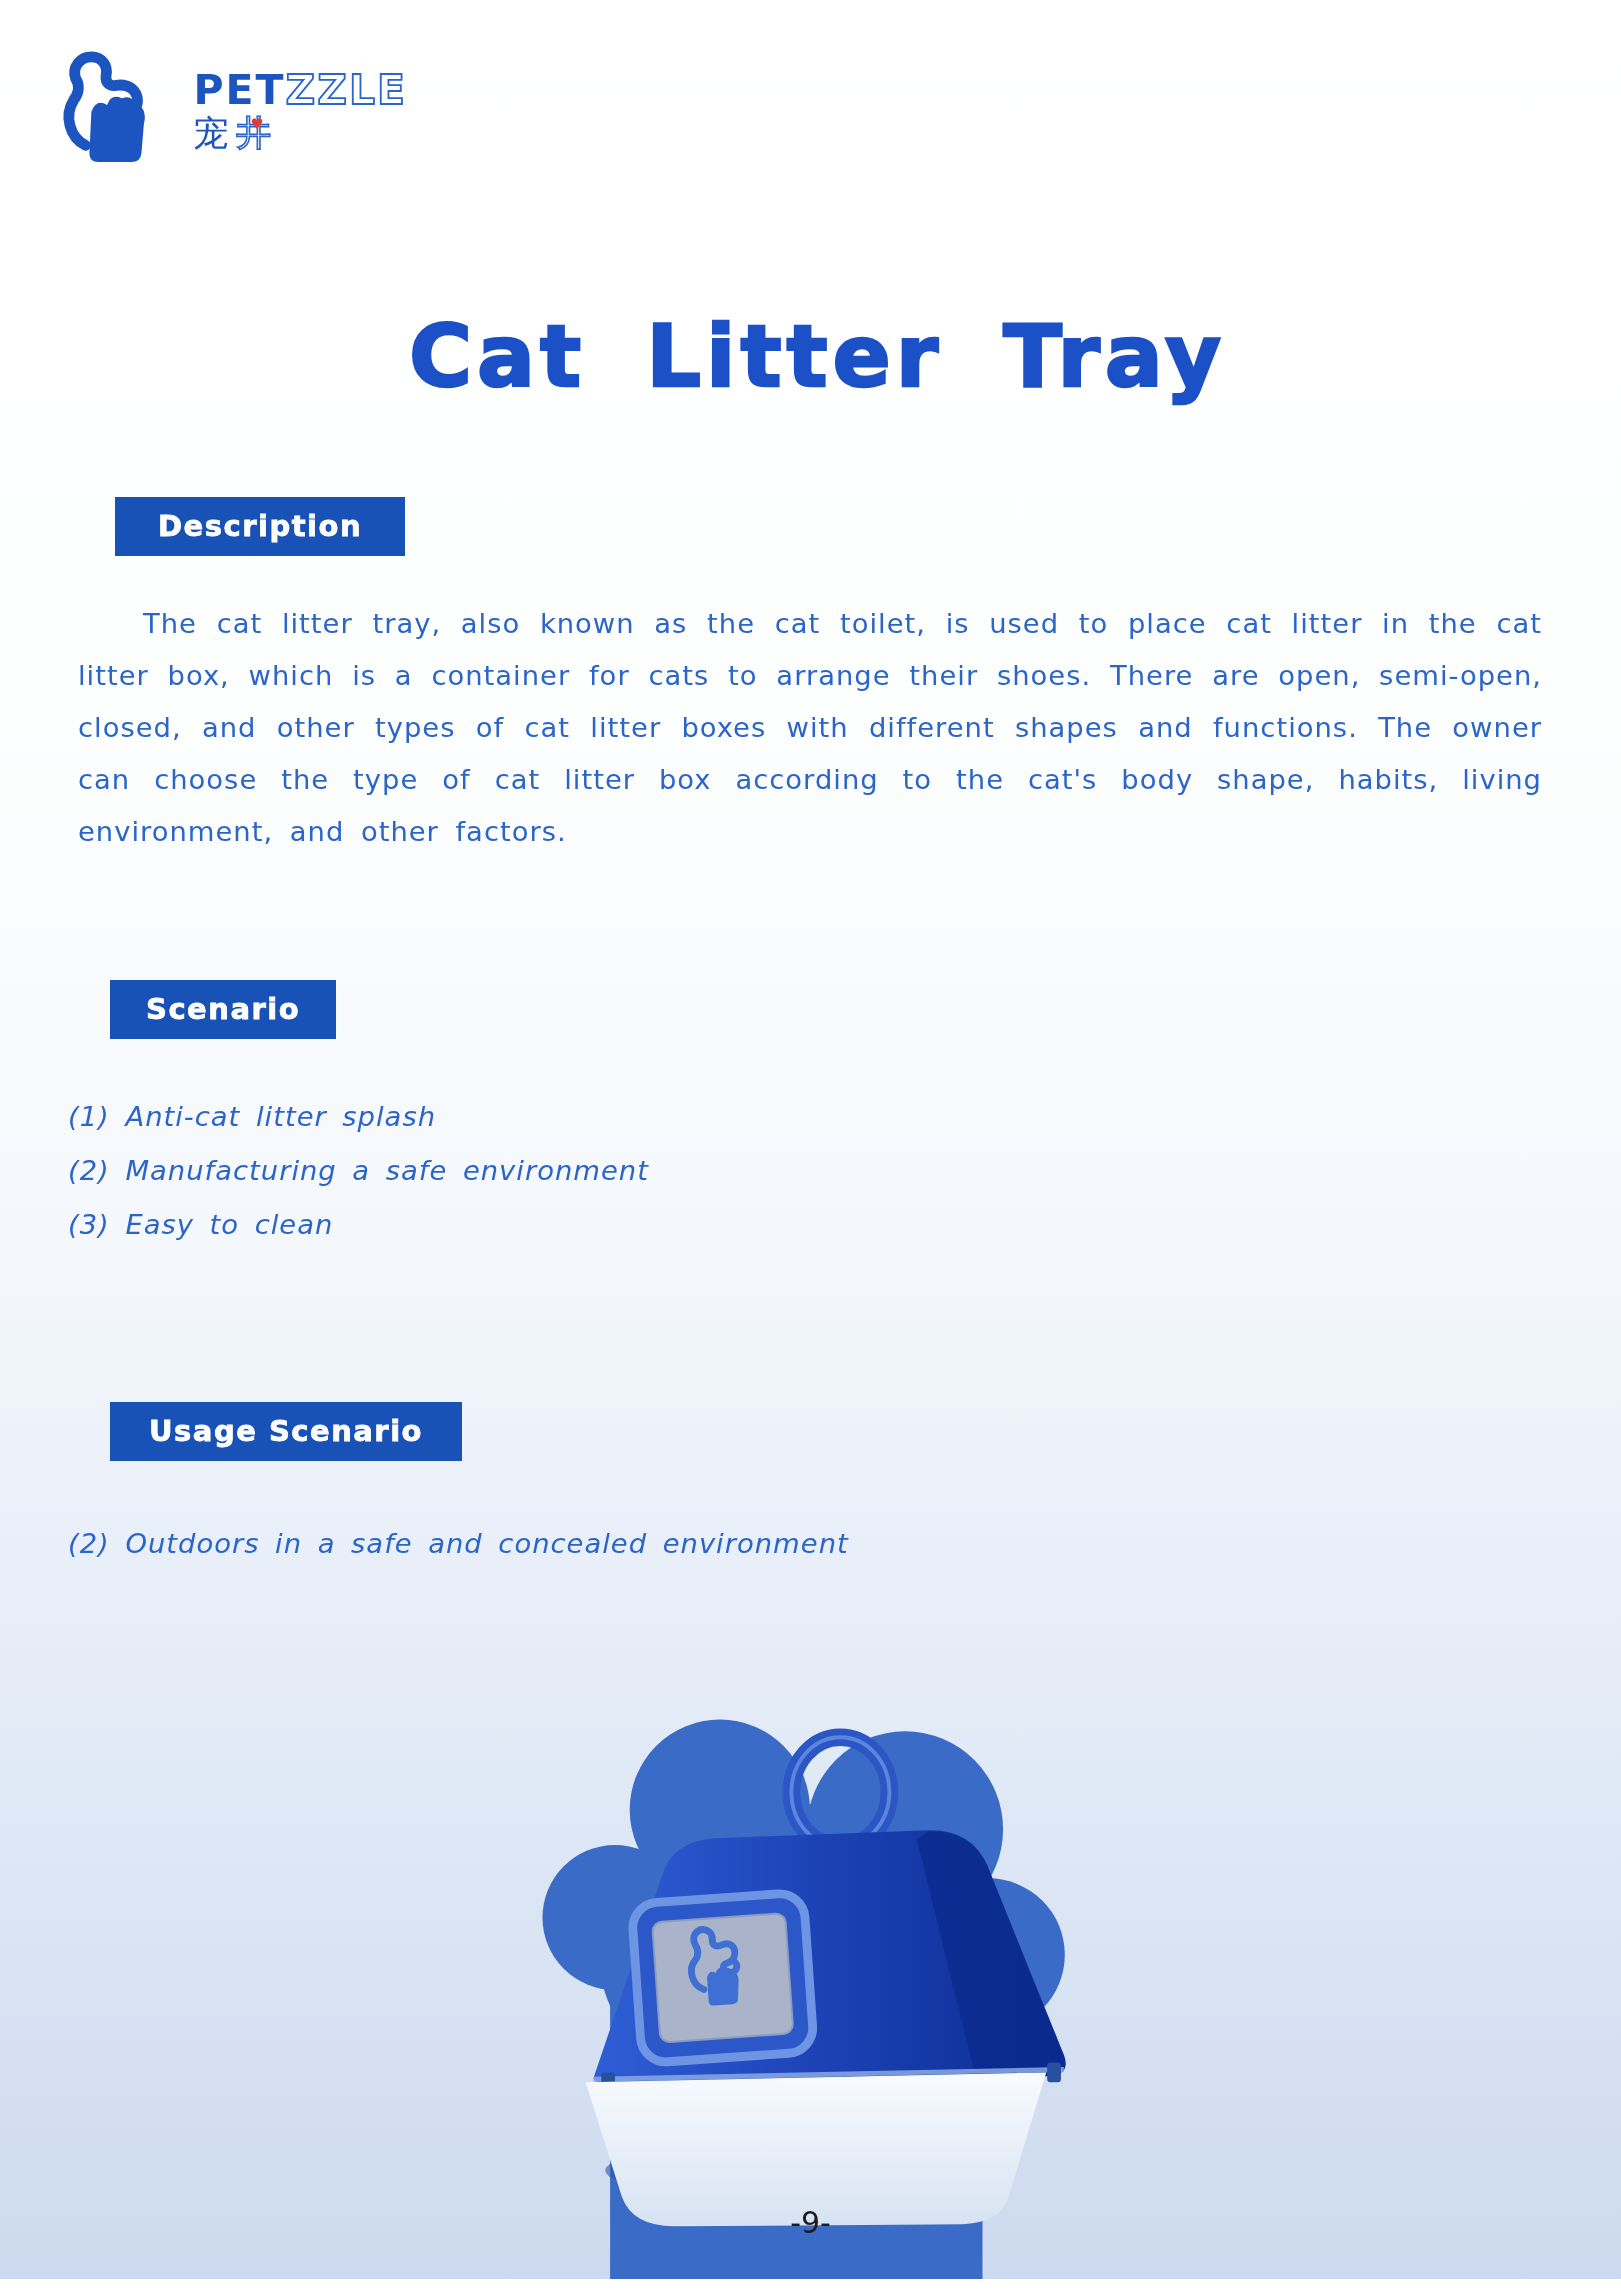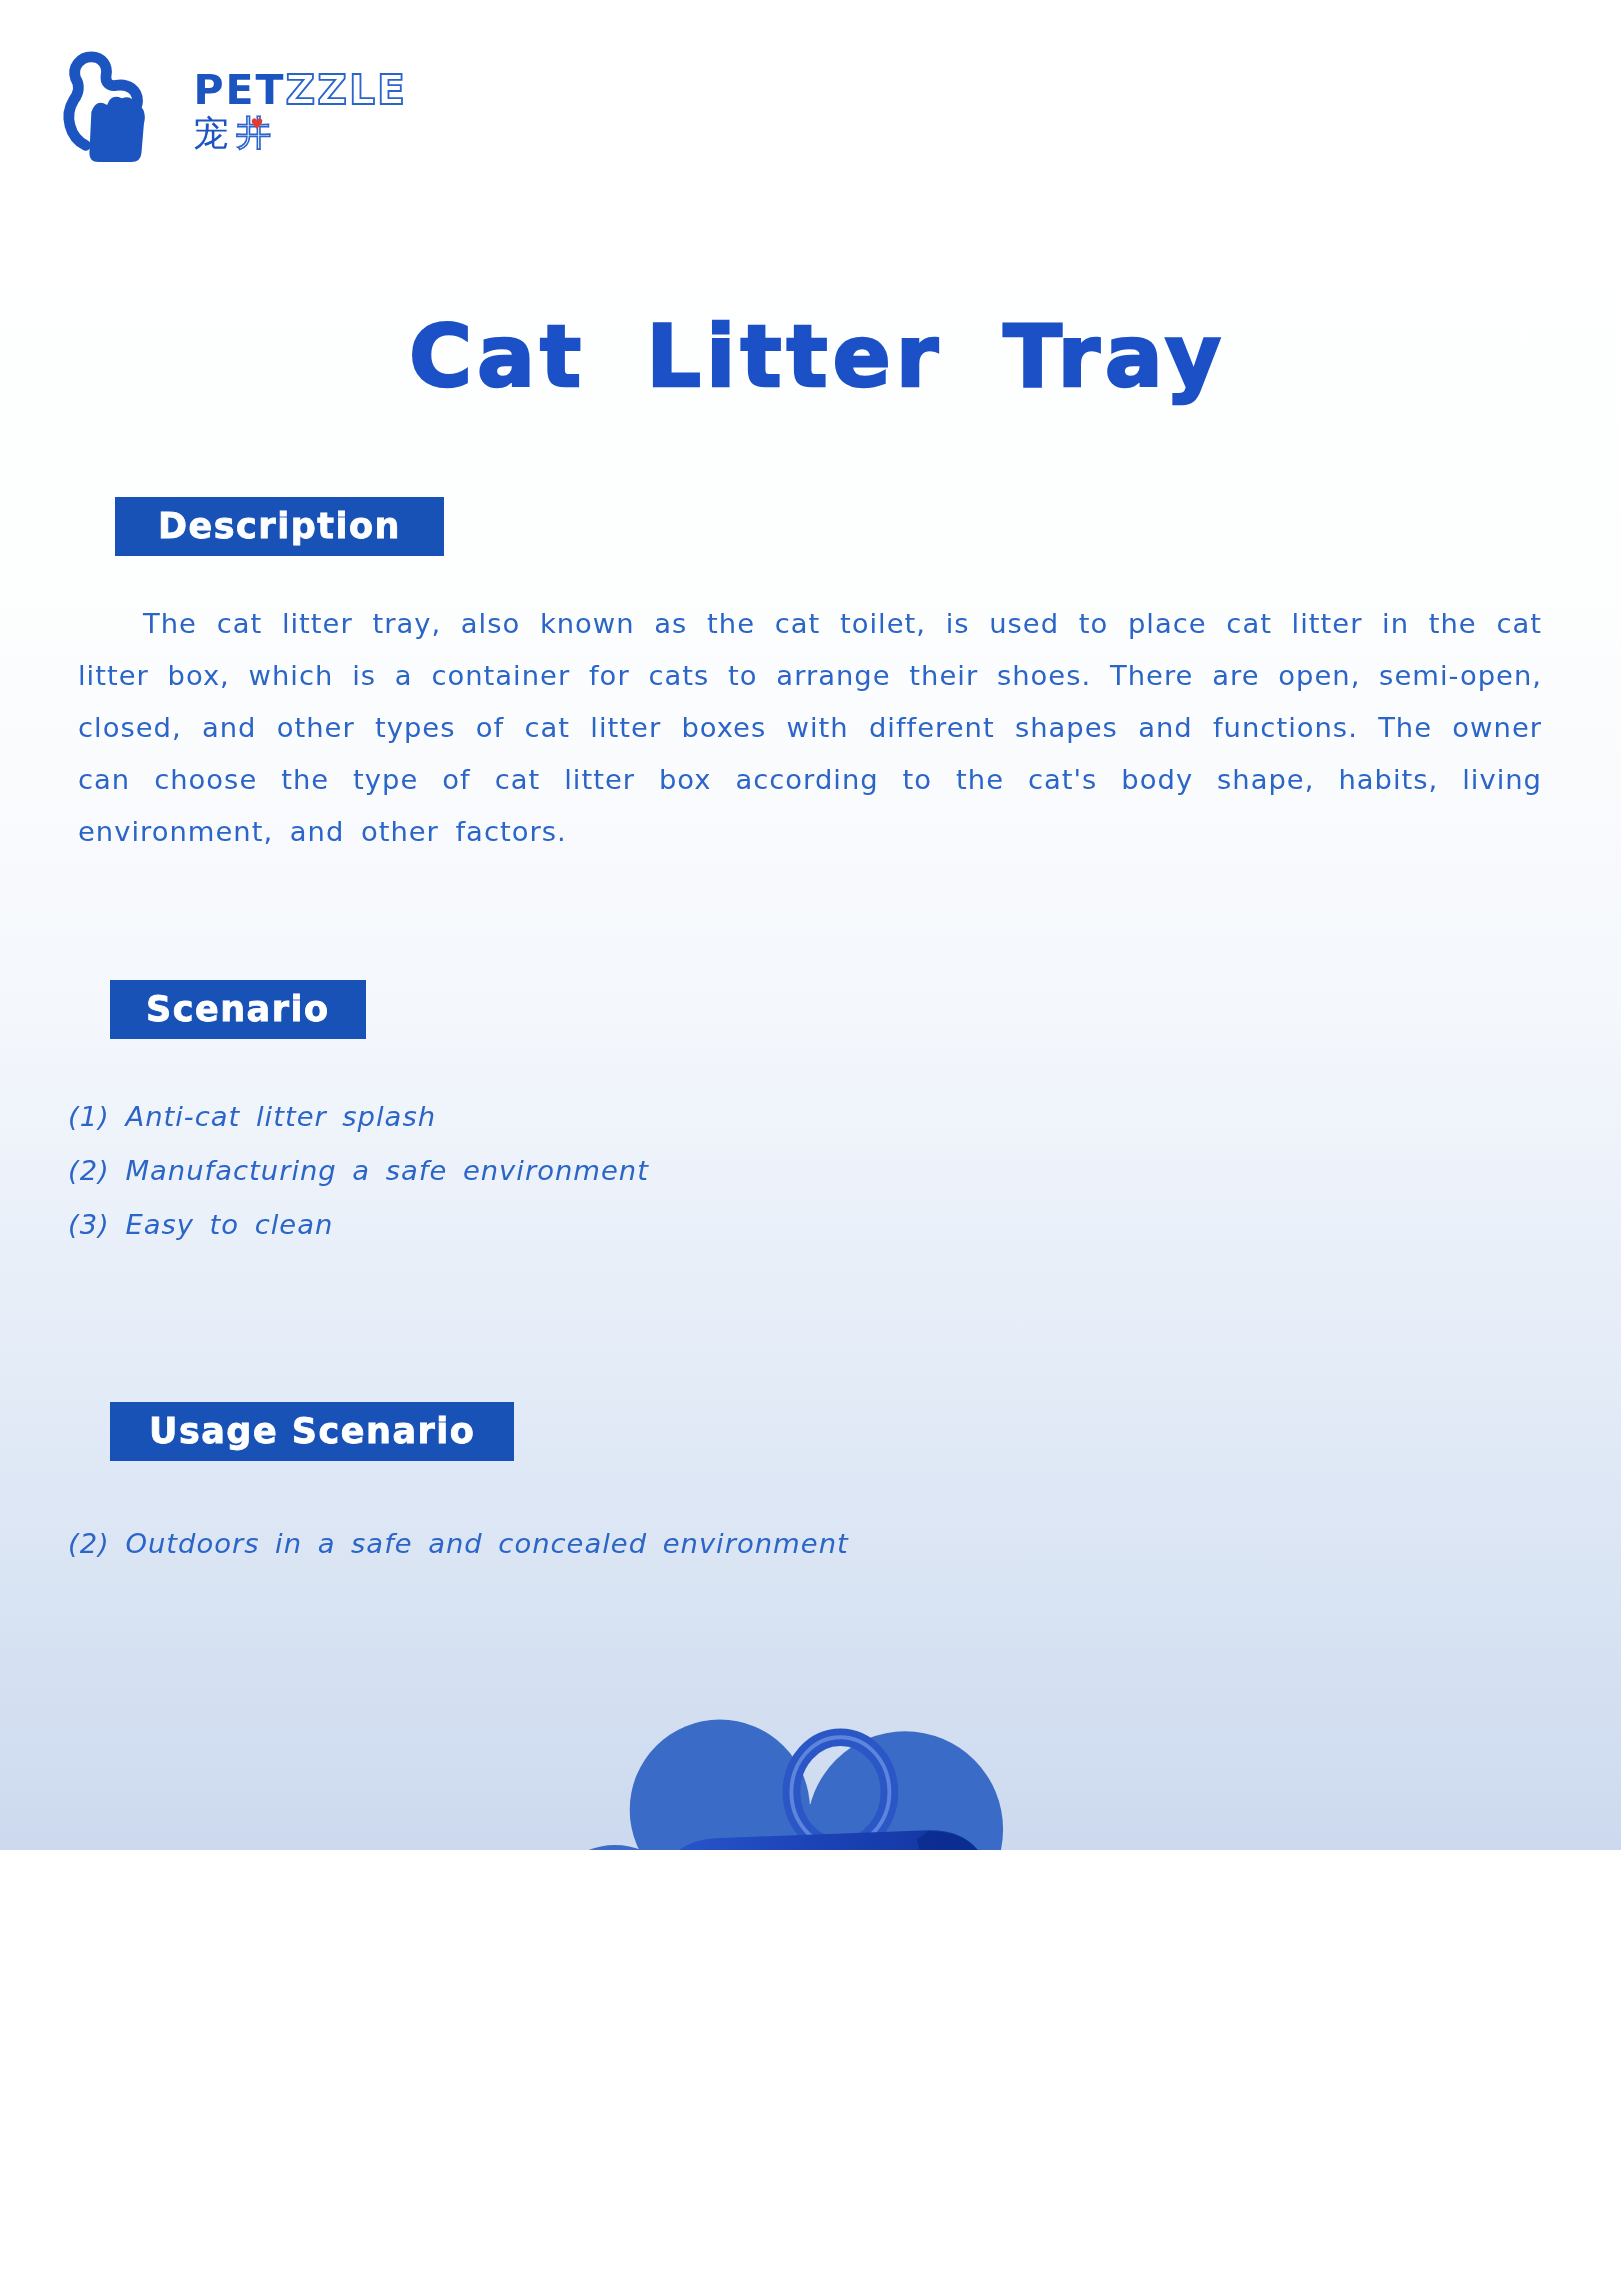--- a/index.html
+++ b/index.html
@@ -1,21 +1,21 @@
 <!DOCTYPE html>
 <html><head>
 <meta charset="utf-8">
 <style>
   * { margin:0; padding:0; box-sizing:border-box; }
   html,body { margin:0; padding:0; }
   body { font-family:"DejaVu Sans", sans-serif; }
 
   .page {
     position:relative;
-    width:1621px; height:1850px;
+    width:1621px; height:2279px;
     overflow:hidden;
     background:linear-gradient(180deg,#ffffff 0%,#fdfefe 32%,#f4f7fc 55%,#e3ebf7 75%,#d5e1f2 90%,#cdd9ee 100%);
   }
 
   
   .brand { position:absolute; left:56px; top:49px; display:flex; }
   .brand-icon { width:110px; height:114px; }
   .brand-text { margin-left:27.4px; padding-top:19.6px; }
   .brand-en { font-size:41px; font-weight:bold; letter-spacing:2px; line-height:43px; }
   .brand-en .solid { color:#1d55c0; }
@@ -36,21 +36,21 @@
     color:#1b50c6;
     -webkit-text-stroke:2.5px #1b50c6;
   }
 
   
   .badge {
     position:absolute;
     height:59px; line-height:59px;
     background:#1952b6;
     color:#ffffff;
-    font-size:35px; font-weight:bold;
+    font-size:29px; font-weight:bold;
     letter-spacing:1.5px;
     padding:0 43px;
     text-align:center;
     -webkit-text-stroke:0.8px #ffffff;
   }
   .badge-description { left:115px; top:497px; }
   .badge-function    { left:110px; top:980px; padding:0 36px; }
   .badge-usage       { left:110px; top:1402px; padding:0 39px; }
 
   

